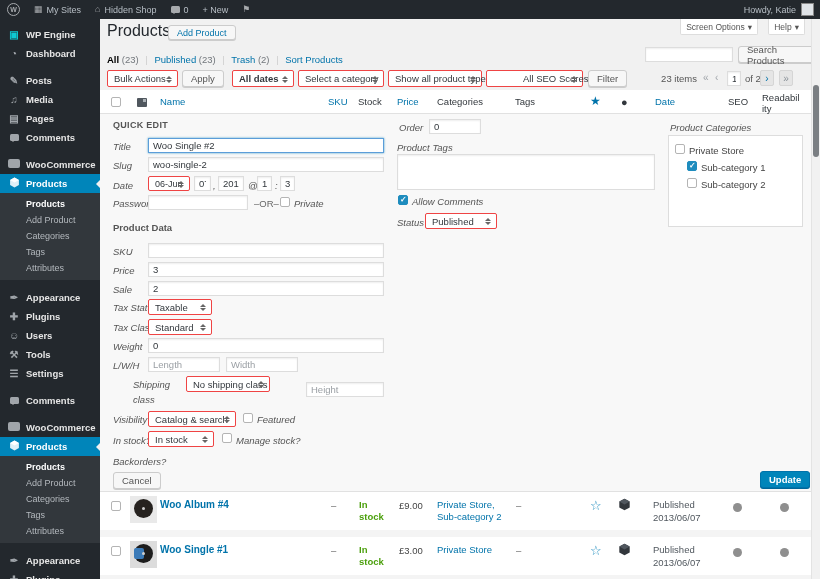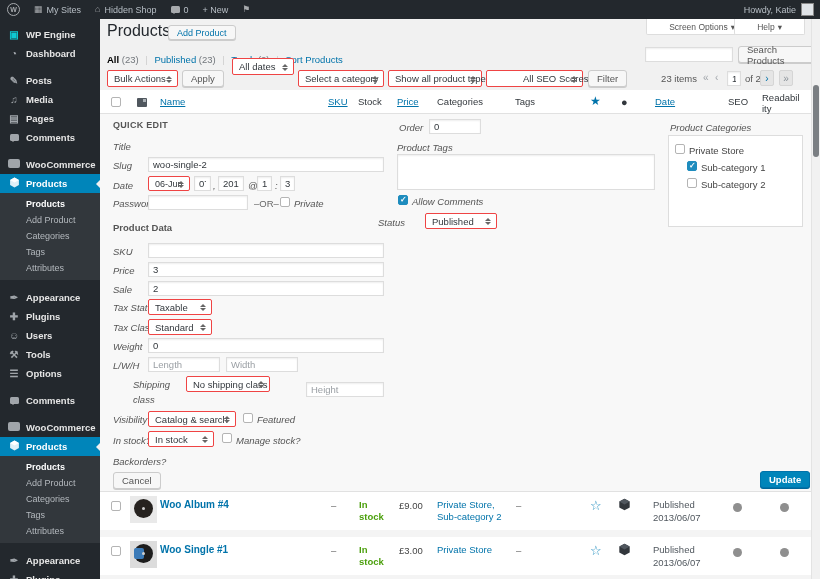--- a/index.html
+++ b/index.html
@@ -51,31 +51,31 @@
   .cb{position:absolute;width:10px;height:10px;background:#fff;border:1px solid #b4b4b4;border-radius:2px;
       box-sizing:border-box;cursor:pointer;}
   .cb.checked{background:#1e8cbe;border-color:#1e8cbe;}
   .cb.checked::after{content:"✓";position:absolute;left:1px;top:-1px;color:#fff;font-size:8px;font-weight:bold;}
   .qlabel{position:absolute;font-style:italic;color:#555;font-size:9.5px;}
   .qheading{position:absolute;color:#555;font-size:9.5px;font-weight:bold;}
   .dot{position:absolute;width:9px;height:9px;border-radius:50%;background:#8f8f8f;}
   
   .h1{position:absolute;left:107px;top:22px;font-size:16px;font-weight:400;color:#23282d;}
   .screen-tab{position:absolute;top:19px;height:16px;background:#fff;border:1px solid #ddd;border-top:none;
-              border-radius:0 0 2px 2px;display:inline-flex;align-items:center;padding:0 22px;font-size:8.5px;
+              border-radius:0 0 2px 2px;display:inline-flex;align-items:center;padding:0 5px;font-size:8.5px;
               color:#555;cursor:pointer;box-sizing:border-box;gap:3px;}
   .views{position:absolute;left:107px;top:54px;font-size:9.5px;color:#000;}
   .views .count{color:#72777c;}
   .views .vsep{color:#ccc;margin:0 4px;}
   .tabletext{font-size:9.5px;}
   
   .tablebg{position:absolute;left:100px;top:90px;width:712px;height:489px;background:#fff;}
   .thead{position:absolute;left:100px;top:90px;width:712px;height:24px;background:#fff;border-bottom:1px solid #e1e1e1;box-sizing:border-box;}
   .th{position:absolute;top:6px;font-size:9.5px;color:#32373c;font-weight:normal;}
-  .th.sortable{color:#0073aa;cursor:pointer;text-decoration:underline;}
+  .th.sortable{color:#0073aa;cursor:pointer;}
   .media-glyph{position:absolute;width:10px;height:9px;background:#50575e;border-radius:1px;}
   .media-glyph::after{content:"";position:absolute;right:1px;top:1px;width:3px;height:3px;background:#aab0b5;}
   .quickedit{position:absolute;left:100px;top:114px;width:712px;height:378px;background:#f8f8f8;
              border-bottom:1px solid #e1e1e1;box-sizing:border-box;}
   .prow{position:absolute;left:100px;width:712px;height:38px;background:#fff;}
   .stripe{position:absolute;left:100px;width:712px;background:#f4f4f4;}
   .thumb{position:absolute;width:27px;height:27px;background:#e9e9e9;display:inline-block;}
   .thumb .disc{position:absolute;left:4px;top:3px;width:19px;height:19px;border-radius:50%;background:#26221f;}
   .thumb .disc::after{content:"";position:absolute;left:8px;top:8px;width:3px;height:3px;border-radius:50%;background:#cfcfcf;}
   .thumb.single{background:#dcdcdc;}
@@ -184,21 +184,21 @@
     <div class="mi">
         <span class="mic">☺</span>
         <span>Users</span>
       </div>
     <div class="mi">
         <span class="mic">⚒</span>
         <span>Tools</span>
       </div>
     <div class="mi">
         <span class="mic">☰</span>
-        <span>Options</span>
+        <span>Settings</span>
       </div>
     <div class="mi sep8">
         <span class="mic"><span class="bubble" style="background:#a0a5aa;"></span></span>
         <span>Comments</span>
       </div>
     <div class="mi sep8">
         <span class="mic"><span class="woo-badge"></span></span>
         <span>WooCommerce</span>
       </div>
     <div class="mi active">
@@ -250,21 +250,21 @@
     <span class="link">Sort Products</span>
   </div>
 
   <input class="inp" style="left: 645px; top: 47px; width: 88px;">
   <span class="btn" style="left:738px;top:46px;">Search Products</span>
 
   <span class="wpselect" style="left:107px;top:70px;width:71px;">
       <span>Bulk Actions</span>
     </span>
   <span class="btn" style="left:182px;top:70px;">Apply</span>
-  <span class="wpselect" style="left:232px;top:58px;width:62px;">
+  <span class="wpselect" style="left:232px;top:70px;width:62px;font-weight:bold;">
       <span>All dates</span>
     </span>
   <span class="wpselect" style="left:298px;top:70px;width:86px;">
       <span>Select a category</span>
     </span>
   <span class="wpselect" style="left:388px;top:70px;width:94px;">
       <span>Show all product types</span>
     </span>
   <span class="wpselect" style="left:486px;top:70px;width:97px;padding-left:36px;">
       <span>All SEO Scores</span>
@@ -295,20 +295,21 @@
     <span class="th sortable" style="left:555px;">Date</span>
     <span class="th" style="left:628px;">SEO</span>
     <span class="th" style="left:662px;top:2px;width:38px;word-break:break-all;line-height:1.2;">Readability</span>
   </div>
 
   <div class="quickedit"></div>
 
   <span class="qheading" style="left:113px;top:120px;font-size:9px;letter-spacing:.3px;">QUICK EDIT</span>
 
   <span class="qlabel" style="left:113px;top:141px;">Title</span>
+  <input class="inp focused" style="left: 148px; top: 138px; width: 236px;" value="Woo Single #2">
   <span class="qlabel" style="left:113px;top:160px;">Slug</span>
   <input class="inp" style="left: 148px; top: 157px; width: 236px;" value="woo-single-2">
 
   <span class="qlabel" style="left:113px;top:180px;">Date</span>
   <span class="wpselect" style="left:148px;top:176px;width:42px;height:15px;font-size:9px;">
       <span>06-Jun</span>
     </span>
   <input class="inp" style="left: 194px; top: 176px; width: 17px; text-align: center;" value="07">
   <span class="qlabel" style="left:213px;top:180px;">,</span>
   <input class="inp" style="left: 218px; top: 176px; width: 26px; text-align: center;" value="2013">
@@ -373,21 +374,21 @@
 
   <span class="btn" style="left:113px;top:472px;">Cancel</span>
   <span class="btn primary" style="left:760px;top:471px;">Update</span>
 
   <span class="qlabel" style="left:399px;top:122px;">Order</span>
   <input class="inp" style="left: 429px; top: 119px; width: 52px;" value="0">
   <span class="qlabel" style="left:397px;top:142px;">Product Tags</span>
   <textarea class="inp" style="left: 397px; top: 154px; width: 258px; height: 36px; resize: none;"></textarea>
   <span class="cb checked" style="left:398px;top:195px;"></span>
   <span class="qlabel" style="left:412px;top:196px;">Allow Comments</span>
-  <span class="qlabel" style="left:378px;top:217px;">Status</span>
+  <span class="qlabel" style="left:397px;top:217px;">Status</span>
   <span class="wpselect" style="left:425px;top:213px;width:72px;height:16px;">
       <span>Published</span>
     </span>
 
   <span class="qlabel" style="left:670px;top:122px;">Product Categories</span>
   <div style="position:absolute;left:668px;top:135px;width:135px;height:92px;background:#fff;border:1px solid #ddd;box-sizing:border-box;">
     <span class="cb" style="left:6px;top:8px;"></span>
     <span class="qlabel" style="left:20px;top:9px;font-style:normal;color:#444;">Private Store</span>
     <span class="cb checked" style="left:18px;top:25px;"></span>
     <span class="qlabel" style="left:32px;top:26px;font-style:normal;color:#444;">Sub-category 1</span>

